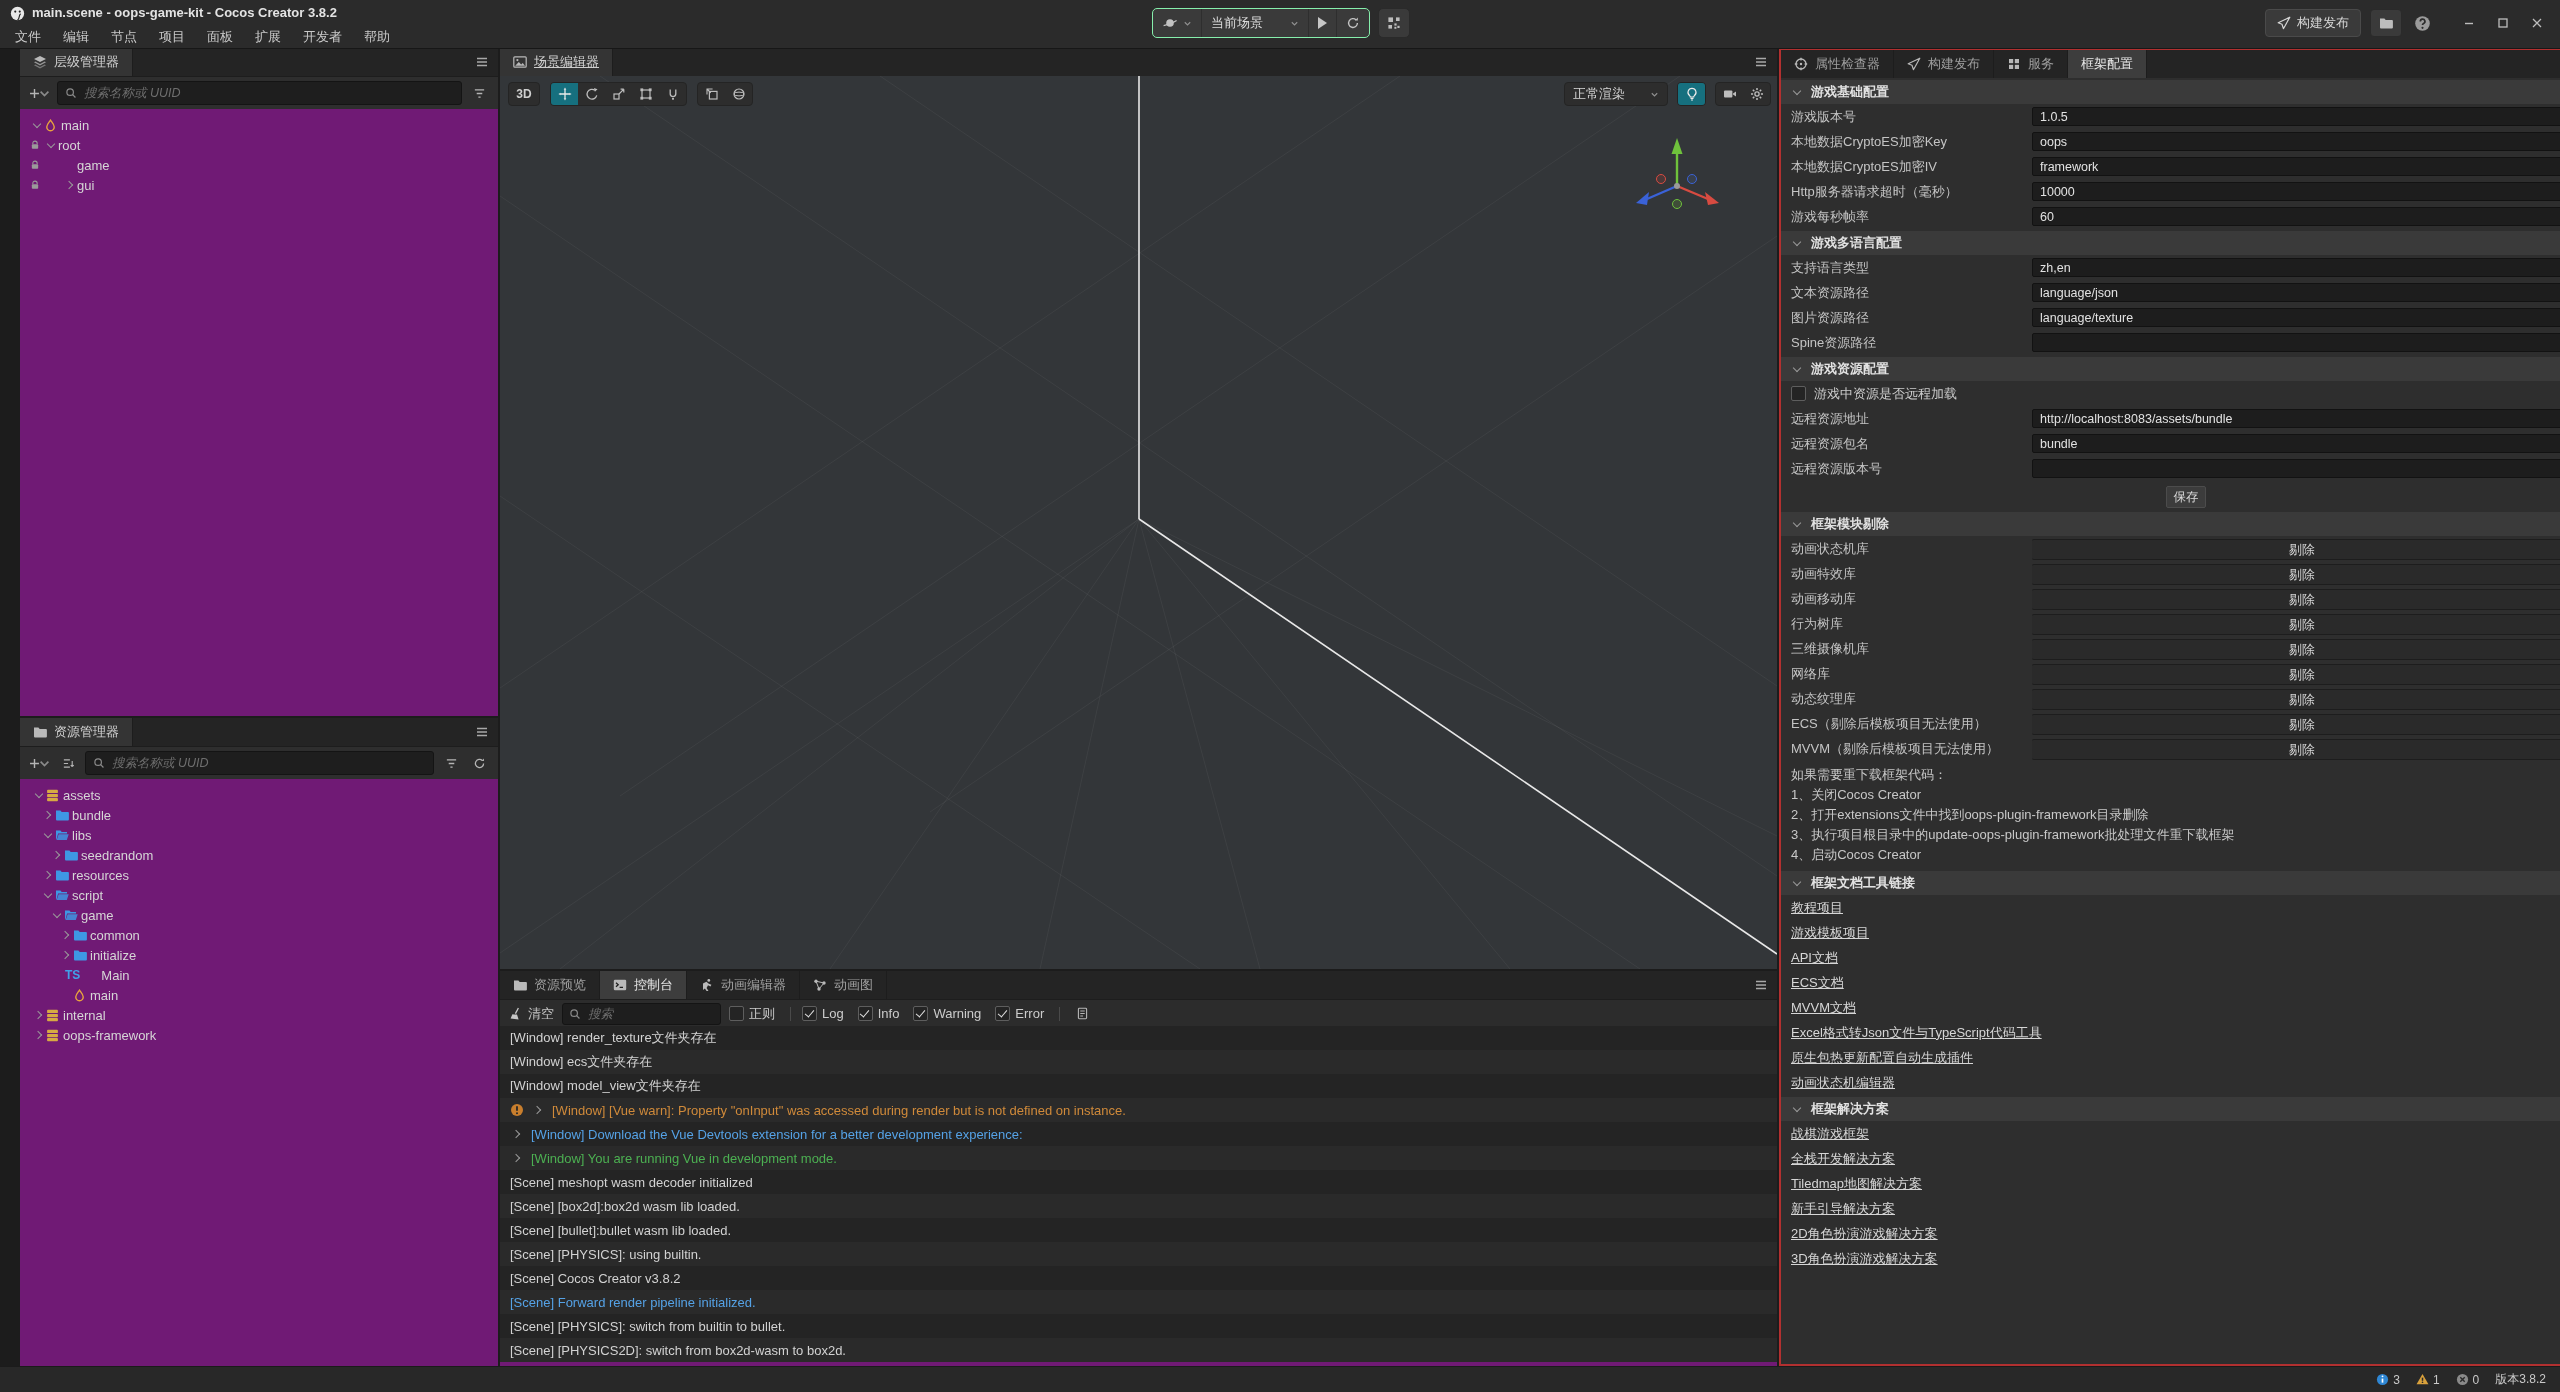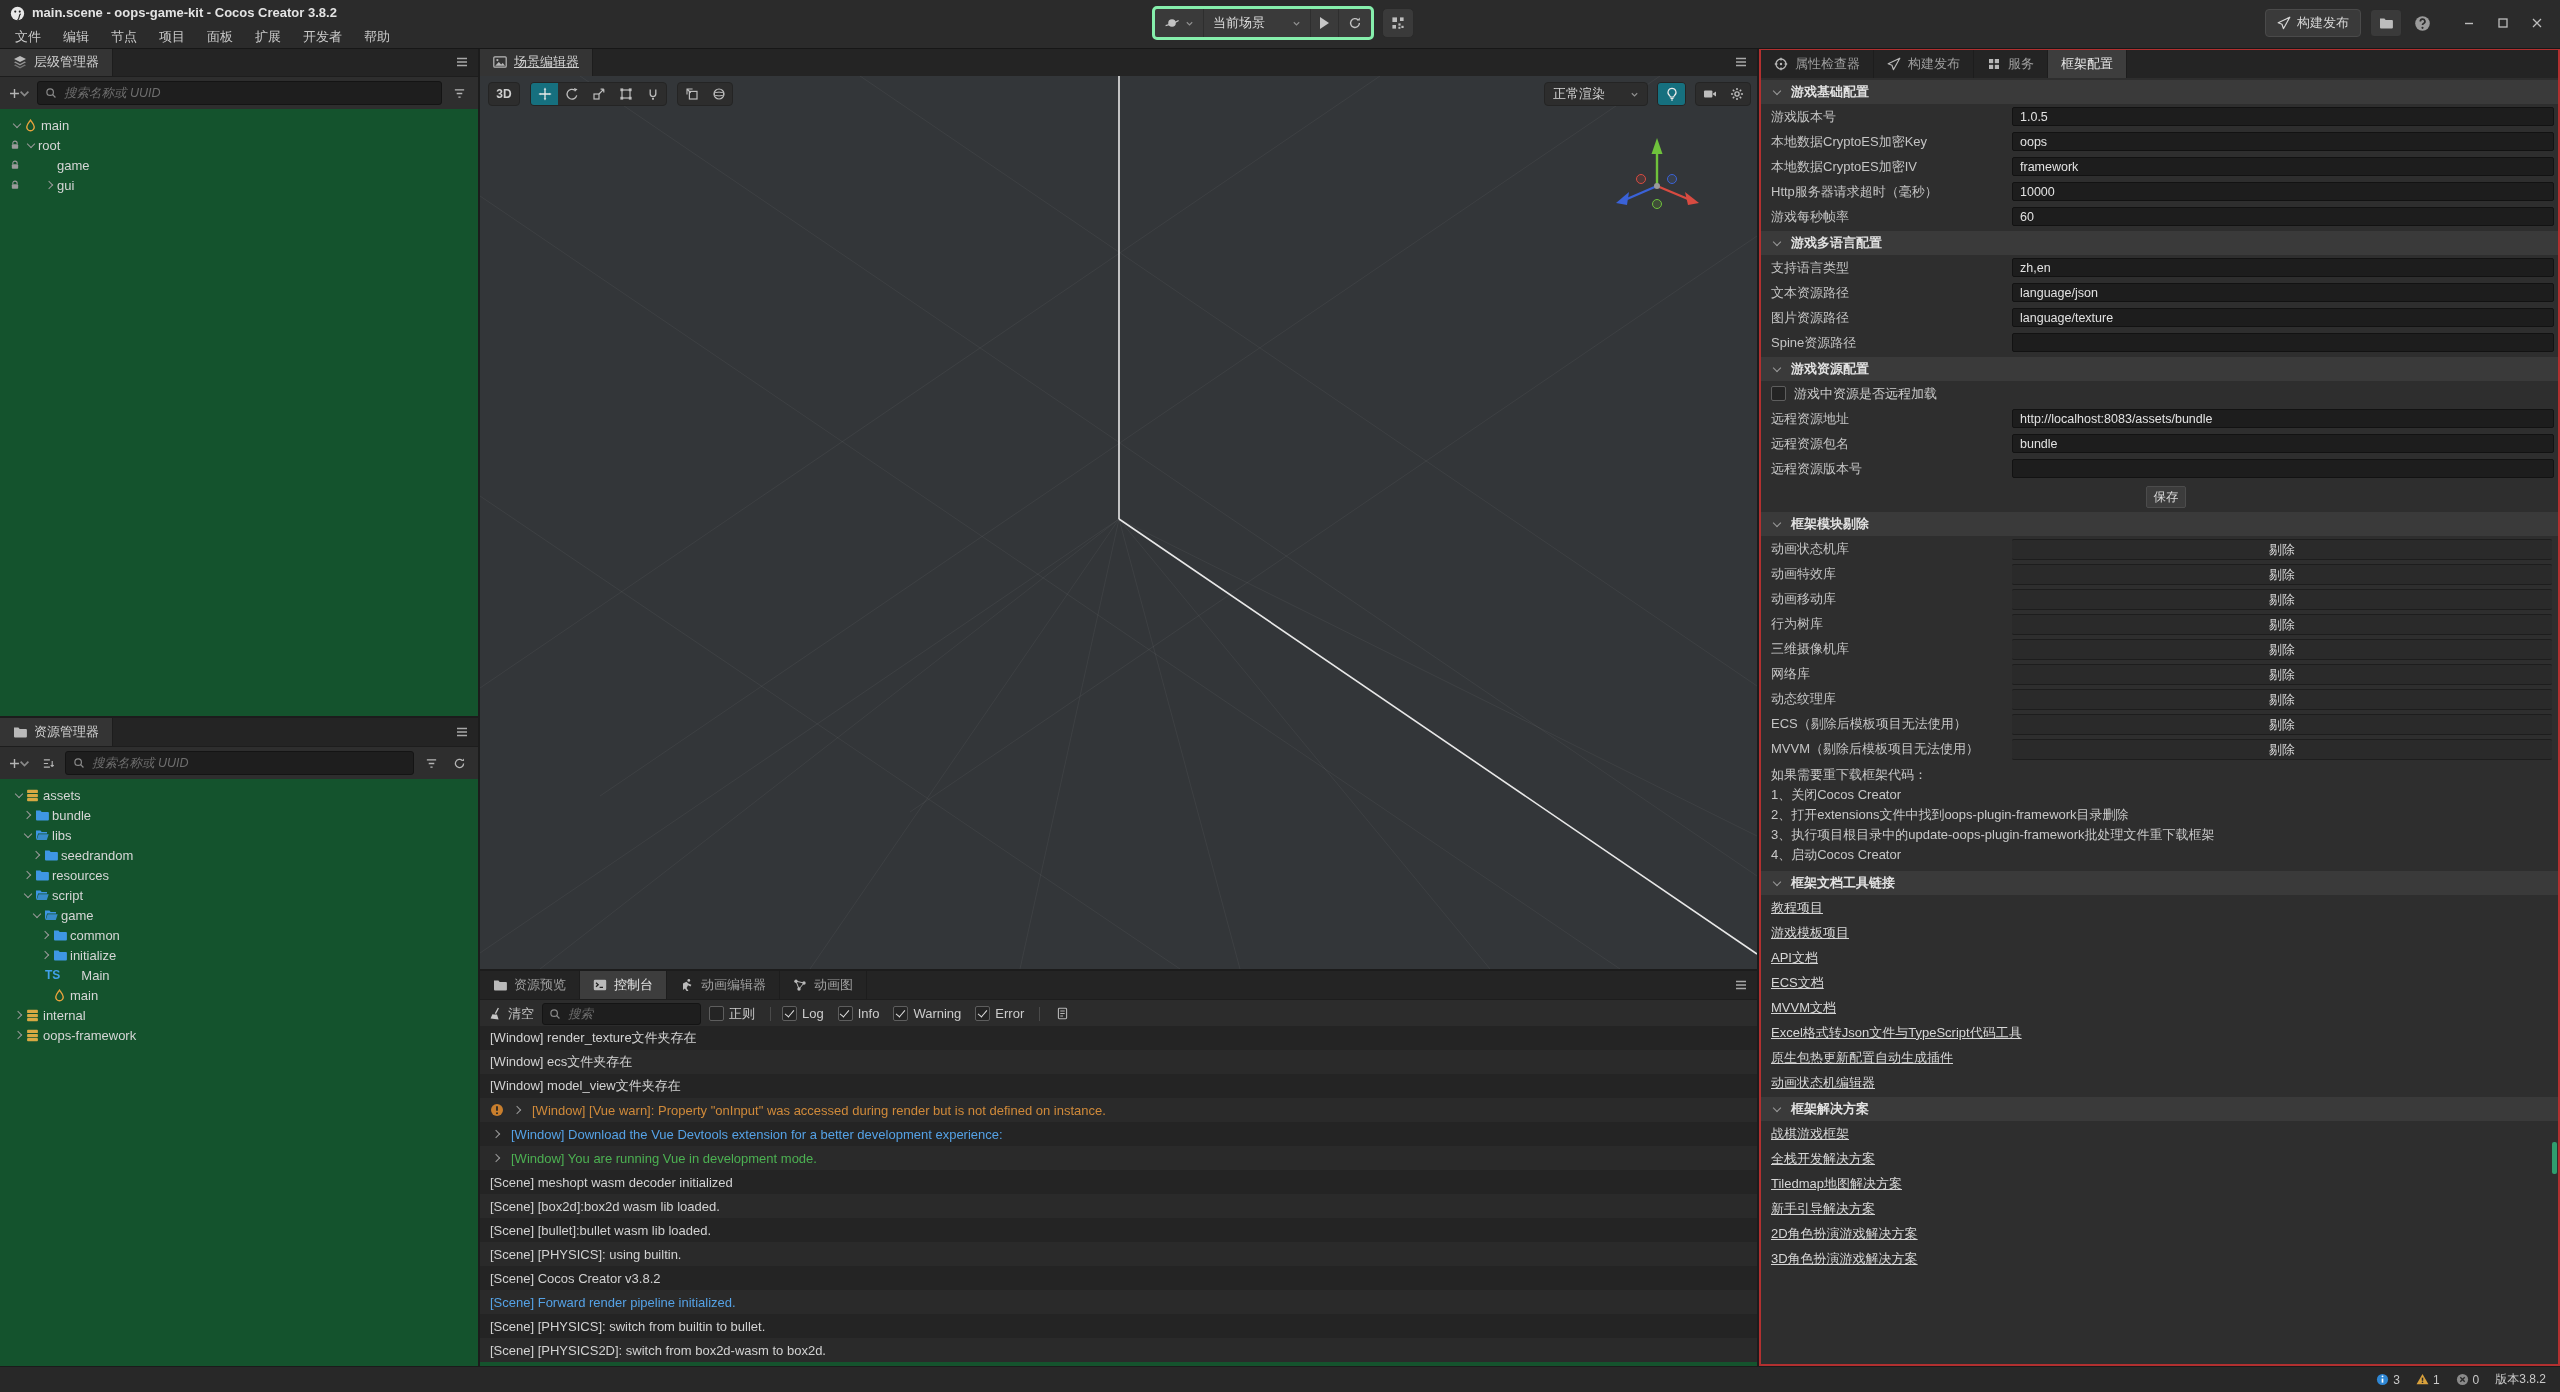--- a/index.html
+++ b/index.html
@@ -8,35 +8,35 @@
        -webkit-font-smoothing:antialiased;}
   .defs{position:absolute;width:0;height:0;overflow:hidden;}
   svg.ic{width:14px;height:14px;flex:none;display:block;}
   
   .titlebar{position:absolute;left:0;top:0;width:2560px;height:48px;background:#2b2b2b;border-bottom:1px solid #171717;z-index:50;}
   .appicon{position:absolute;left:10px;top:6px;width:15px;height:15px;}
   .apptitle{position:absolute;left:32px;top:5px;font-weight:bold;color:#e3e3e3;}
   .menubar{position:absolute;left:4px;top:26px;display:flex;}
   .menu{padding:2px 11px;color:#c9c9c9;cursor:default;}
   .tb-center{position:absolute;left:1152px;top:9px;height:28px;display:flex;align-items:center;}
-  .tb-group{display:flex;align-items:center;height:28px;background:#3a3a3a;border:3px solid #86efac;border-radius:5px;overflow:hidden;}
+  .tb-group{display:flex;align-items:center;height:28px;background:#3a3a3a;border:1px solid #86efac;border-radius:5px;overflow:hidden;}
   .tb-seg{display:flex;align-items:center;gap:5px;padding:0 9px;height:100%;border-right:1px solid #2e2e2e;color:#c2c2c2;}
   .tb-seg:last-child{border-right:none;}
   .scene-sel{width:88px;justify-content:space-between;color:#dcdcdc;}
   .tri{width:0;height:0;border-left:9px solid #c6c6c6;border-top:6px solid transparent;border-bottom:6px solid transparent;}
   .qrbtn{margin-left:8px;width:30px;height:28px;background:#3a3a3a;border:1px solid #2a2a2a;border-radius:5px;display:flex;align-items:center;justify-content:center;color:#bdbdbd;}
   .tb-right{position:absolute;right:8px;top:9px;height:28px;display:flex;align-items:center;gap:9px;}
   .buildbtn{display:flex;align-items:center;gap:6px;height:26px;padding:0 11px;background:#3a3a3a;border:1px solid #4a4a4a;border-radius:4px;color:#d6d6d6;}
   .sqbtn{width:30px;height:26px;background:#3a3a3a;border:1px solid #2a2a2a;border-radius:4px;display:flex;align-items:center;justify-content:center;color:#bdbdbd;}
   .rndbtn{width:22px;height:22px;display:flex;align-items:center;justify-content:center;}
   .winctl{display:flex;align-items:center;gap:4px;margin-left:12px;}
   .winbtn{width:30px;height:26px;display:flex;align-items:center;justify-content:center;color:#bdbdbd;}
   
   .main{position:absolute;left:0;top:48px;width:2560px;height:1318px;background:#1c1c1c;}
-  .panel{position:absolute;background:#14532d;overflow:hidden;}
+  .panel{position:absolute;background:#701a75;overflow:hidden;margin-left:20px;}
   .p-hier{left:0;top:0;width:478px;height:668px;}
   .p-assets{left:0;top:670px;width:478px;height:648px;}
   .p-scene{left:480px;top:0;width:1277px;height:921px;text-decoration:underline;}
   .p-console{left:480px;top:923px;width:1277px;height:395px;}
   .p-config{left:1759px;top:0;width:801px;height:1318px;border:2px solid #b23030;box-sizing:border-box;}
   
   .ptabs{height:28px;background:#242424;border-bottom:1px solid #1d1d1d;display:flex;align-items:stretch;position:relative;}
   .ptab{display:flex;align-items:center;gap:7px;padding:0 13px;background:#343434;color:#d2d2d2;border-right:1px solid #1d1d1d;}
   .ptab .ic{color:#b9b9b9;}
   .ptab.dim{background:transparent;color:#9f9f9f;}

